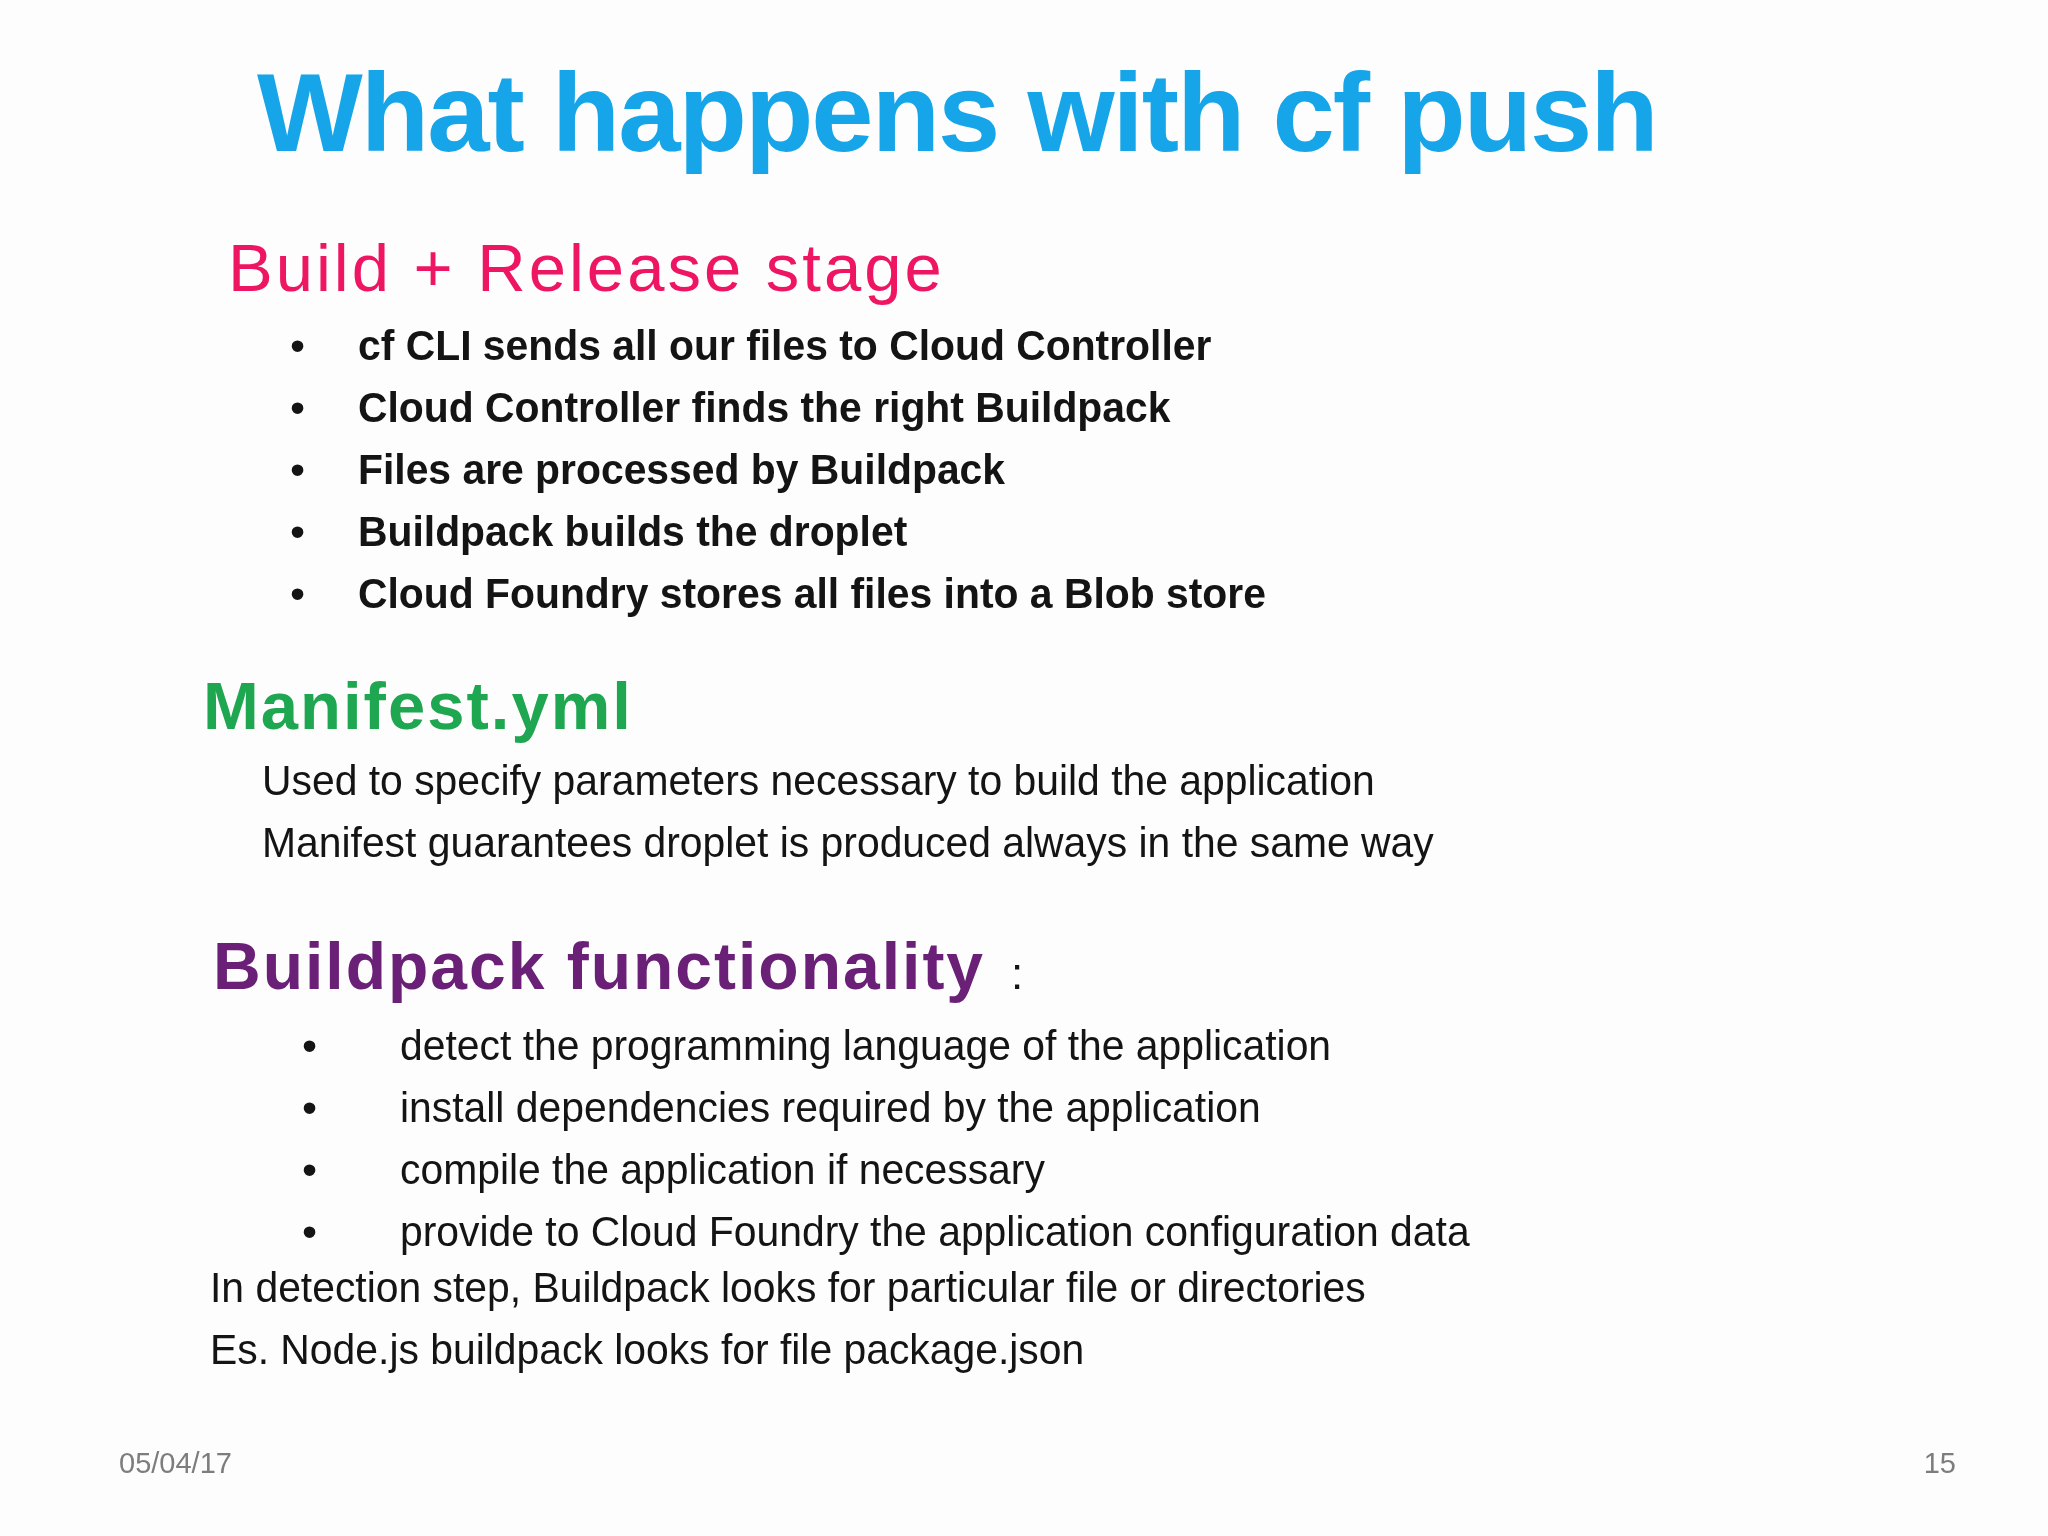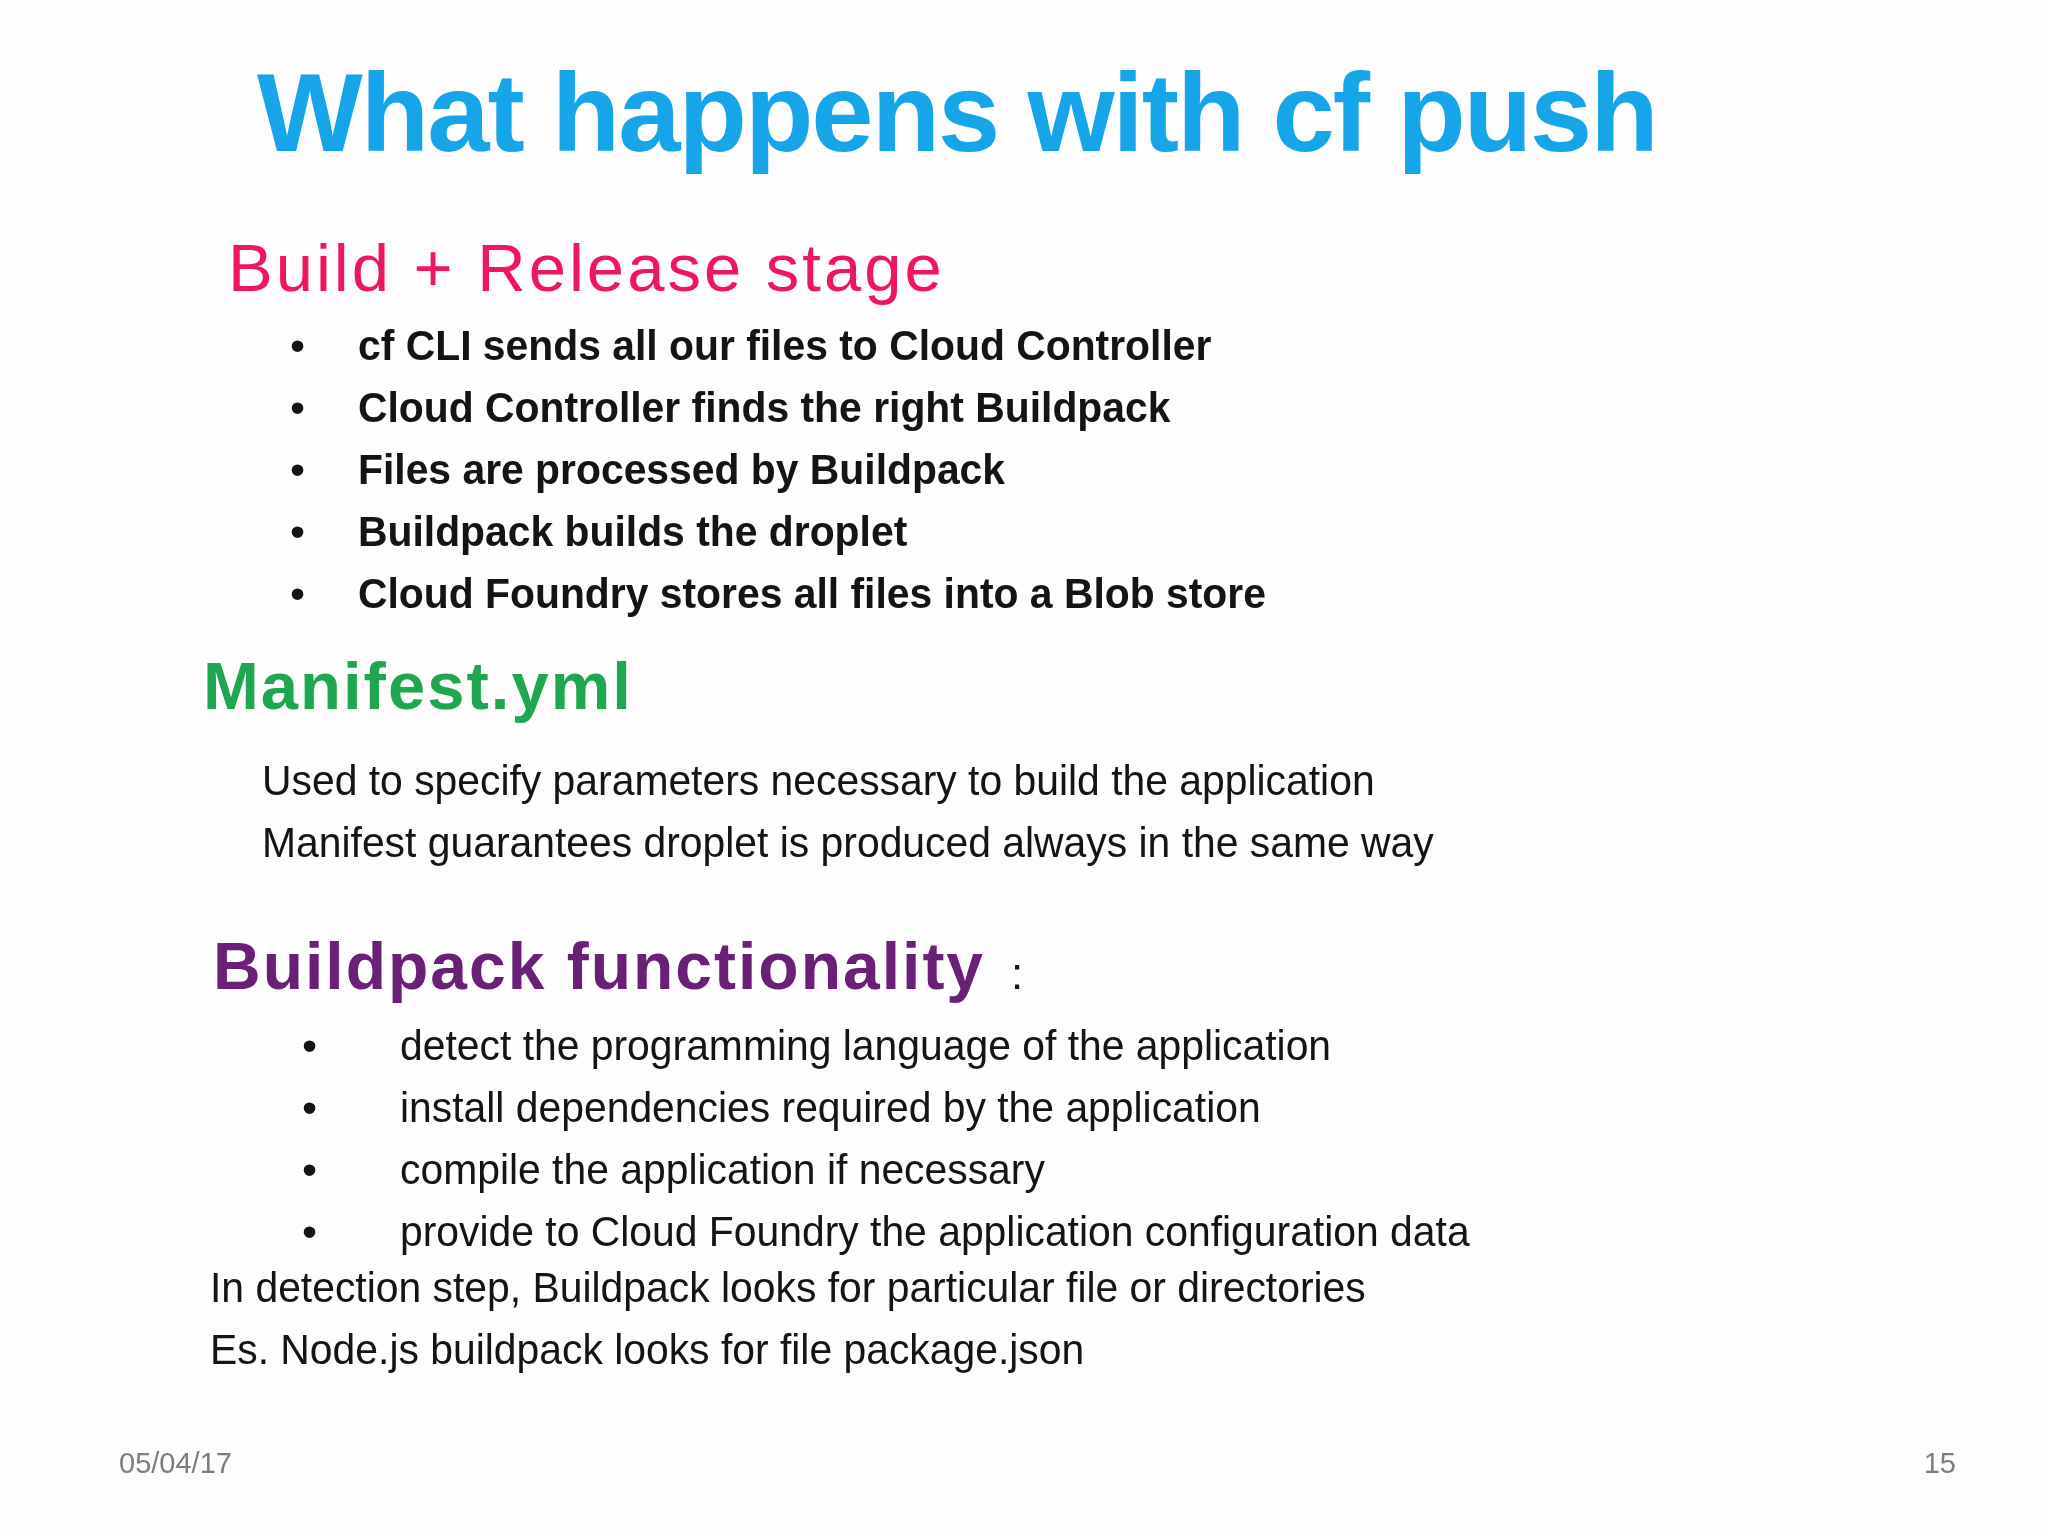--- a/index.html
+++ b/index.html
@@ -22,21 +22,21 @@
     margin-left:23px;
   }
   .h-pink{
     position:absolute;left:228px;top:234px;
     font-size:67px;font-weight:400;line-height:1;
     letter-spacing:3px;
     color:var(--heading-pink,#ee1562);
     white-space:nowrap;
   }
   .h-green{
-    position:absolute;left:203px;top:652px;
+    position:absolute;left:203px;top:672px;
     font-size:67px;font-weight:700;line-height:1;
     letter-spacing:2px;
     color:var(--heading-green,#1ea750);
     white-space:nowrap;
   }
   .h-purple{
     position:absolute;left:213px;top:933px;
     font-size:66px;font-weight:700;line-height:1;
     letter-spacing:2px;
     color:var(--heading-purple,#6b2077);

